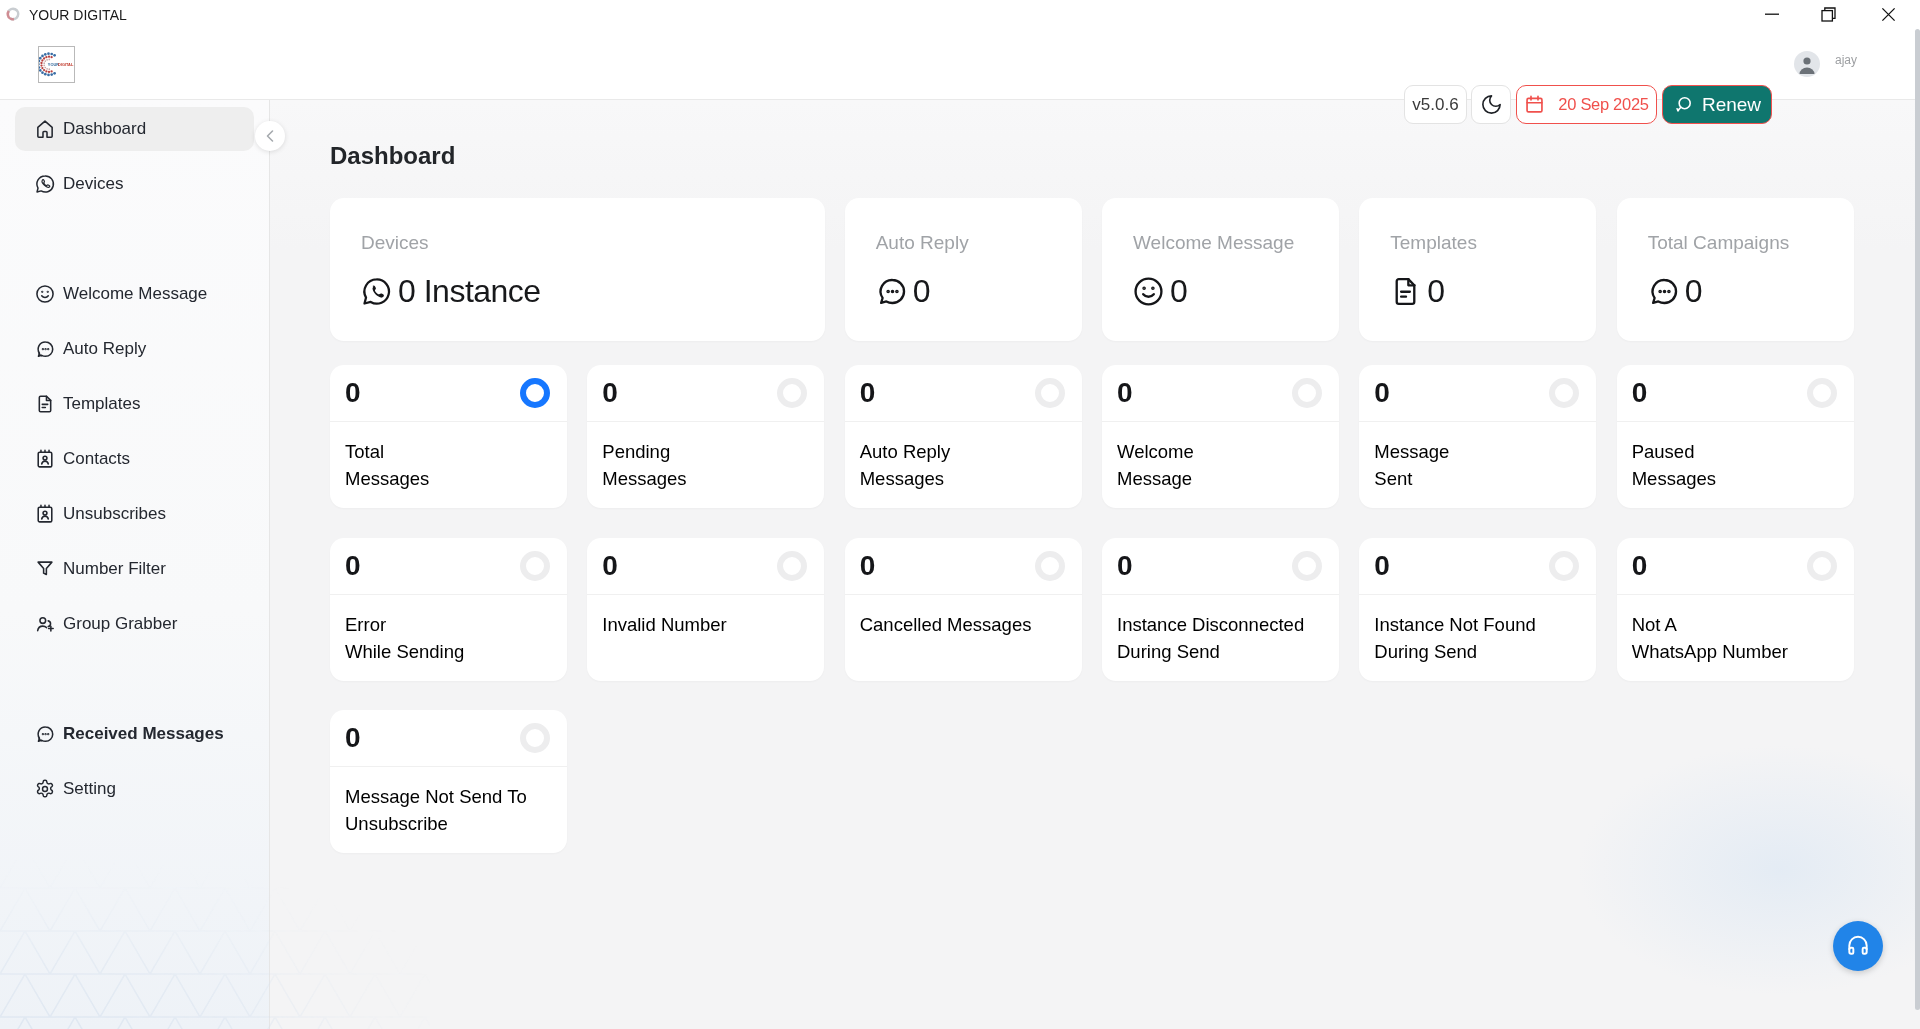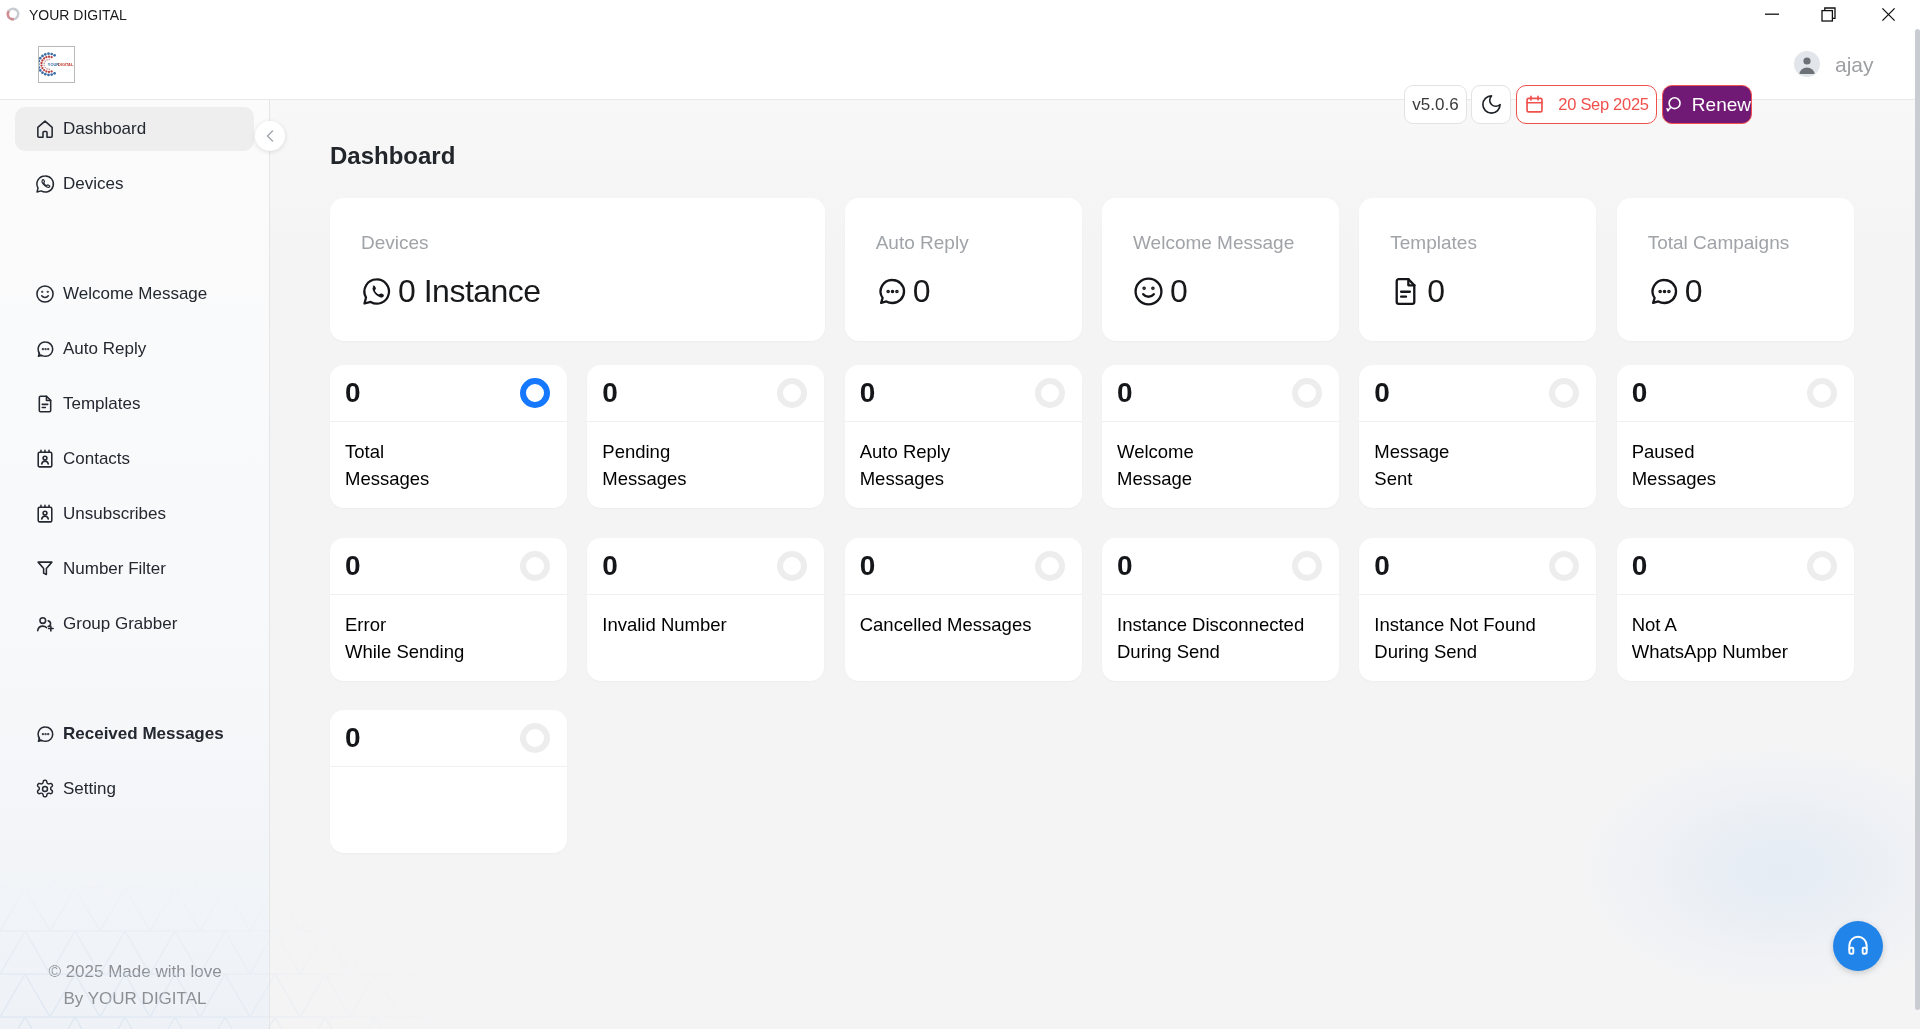--- a/index.html
+++ b/index.html
@@ -161,20 +161,21 @@
     <div class="num">0</div>
       <div class="ring"></div>
       <div class="divider"></div>
     <div class="slbl">Not A<br>WhatsApp Number</div>
   </div>
 
   <div class="card statcard" style="left:60px;top:610px;width:237px;height:143px;">
     <div class="num">0</div>
       <div class="ring"></div>
       <div class="divider"></div>
+    <div class="slbl">Message Not Send To<br>Unsubscribe</div>
   </div>
 
   <div class="abs" style="left:1300px;top:640px;width:420px;height:260px;background:radial-gradient(ellipse at center, rgba(206,224,243,0.42) 0%, rgba(206,224,243,0) 68%);"></div>
 </div>
 <div id="titlebar">
   <svg class="abs" style="left:5px;top:6px" width="16" height="16" viewBox="0 0 16 16">
       <circle cx="8" cy="8" r="5.2" fill="none" stroke="#c9cdd1" stroke-width="2.6" stroke-dasharray="24 9" transform="rotate(205 8 8)"></circle>
       <circle cx="8" cy="8" r="5.2" fill="none" stroke="#cf8d93" stroke-width="2.6" stroke-dasharray="12 21" transform="rotate(80 8 8)"></circle>
     </svg>
   <span class="tname">YOUR DIGITAL</span>
@@ -237,35 +238,35 @@
         <path d="M12 3a6 6 0 0 0 9 9 9 9 0 1 1-9-9Z"></path>
       </svg>
   </div>
   <div class="chip" style="left:1516px;width:141px;border-color:#f0504c;color:#f0504c;border-radius:10px;">
     <svg style="margin-right:13px;flex:none" width="21" height="21" viewBox="0 0 24 24" fill="none" stroke="#f0504c" stroke-width="1.9" stroke-linecap="round" stroke-linejoin="round">
         <rect x="3.5" y="5" width="17" height="15.5" rx="1.6"></rect>
         <path d="M3.5 10h17M8 2.8v4M16 2.8v4"></path>
       </svg>
     <span style="font-size:16.5px;letter-spacing:-0.3px;white-space:nowrap">20 Sep 2025</span>
   </div>
-  <div class="chip" style="left:1662px;width:90px;background:#701a75;border-color:#f4514e;color:#fff;border-radius:10px;">
+  <div class="chip" style="left:1662px;width:110px;background:#0f766e;border-color:#f4514e;color:#fff;border-radius:10px;">
     <svg style="margin-right:9px" width="20" height="20" viewBox="0 0 24 24" fill="none" stroke="#fff" stroke-width="1.9" stroke-linecap="round">
         <circle cx="14" cy="9.8" r="6.6"></circle>
         <path d="M9.5 14.7 5.6 18.8"></path>
         <path d="M4.8 16.6l1.7 2.1"></path>
       </svg>
     <span style="font-size:19px;white-space:nowrap">Renew</span>
   </div>
   <div class="abs" style="left:1794px;top:21px;width:26px;height:26px;border-radius:50%;background:#e2e5e9;overflow:hidden;">
     <svg width="26" height="26" viewBox="0 0 26 26">
         <circle cx="13" cy="10" r="3.6" fill="#6b7177"></circle>
         <path d="M5.5 23a7.5 6.5 0 0 1 15 0Z" fill="#6b7177"></path>
       </svg>
   </div>
-  <div class="abs" style="left:1835px;top:23px;font-size:21px;color:#9d9fa2;">ajay</div>
+  <div class="abs" style="left:1835px;top:23px;font-size:12px;color:#9d9fa2;">ajay</div>
 </div>
 <div id="sidebar">
   <div class="menu-item active" style="top:7px;">
     <svg viewBox="0 0 24 24" fill="none" stroke="#242830" stroke-width="1.7" stroke-linecap="round" stroke-linejoin="round">
         <path d="M4.2 10.2 12 3.4l7.8 6.8V20a1 1 0 0 1-1 1h-4.6v-5.2a1.1 1.1 0 0 0-1.1-1.1h-2.2a1.1 1.1 0 0 0-1.1 1.1V21H5.2a1 1 0 0 1-1-1Z"></path>
       </svg>
     <span>Dashboard</span>
   </div>
   <div class="menu-item" style="top:62px;">
     <svg viewBox="0 0 24 24" fill="none" stroke="#242830" stroke-width="1.6" stroke-linecap="round" stroke-linejoin="round">
@@ -342,21 +343,20 @@
       </svg>
     <span>Received Messages</span>
   </div>
   <div class="menu-item" style="top:667px;">
     <svg viewBox="0 0 24 24" fill="none" stroke="#242830" stroke-width="1.6" stroke-linecap="round" stroke-linejoin="round">
         <path d="M12.22 2.5h-.44a1.8 1.8 0 0 0-1.8 1.8v.16a1.8 1.8 0 0 1-.9 1.56l-.39.22a1.8 1.8 0 0 1-1.8 0l-.13-.07a1.8 1.8 0 0 0-2.46.66l-.2.34a1.8 1.8 0 0 0 .66 2.46l.13.09a1.8 1.8 0 0 1 .9 1.55v.46a1.8 1.8 0 0 1-.9 1.56l-.13.08a1.8 1.8 0 0 0-.66 2.46l.2.34a1.8 1.8 0 0 0 2.46.66l.13-.07a1.8 1.8 0 0 1 1.8 0l.39.22a1.8 1.8 0 0 1 .9 1.56v.16a1.8 1.8 0 0 0 1.8 1.8h.44a1.8 1.8 0 0 0 1.8-1.8v-.16a1.8 1.8 0 0 1 .9-1.56l.39-.22a1.8 1.8 0 0 1 1.8 0l.13.07a1.8 1.8 0 0 0 2.46-.66l.2-.35a1.8 1.8 0 0 0-.66-2.46l-.13-.07a1.8 1.8 0 0 1-.9-1.56v-.46a1.8 1.8 0 0 1 .9-1.56l.13-.08a1.8 1.8 0 0 0 .66-2.46l-.2-.34a1.8 1.8 0 0 0-2.46-.66l-.13.07a1.8 1.8 0 0 1-1.8 0l-.39-.22a1.8 1.8 0 0 1-.9-1.56v-.16a1.8 1.8 0 0 0-1.8-1.8Z"></path>
         <circle cx="12" cy="12" r="2.7"></circle>
       </svg>
     <span>Setting</span>
   </div>
-  <div id="footer-side">© 2025 Made with love<br>By YOUR DIGITAL</div>
 </div>
 <div class="abs" style="left:255px;top:121px;width:30px;height:30px;border-radius:50%;background:#fff;box-shadow:0 1px 5px rgba(0,0,0,0.12);z-index:5;">
   <svg style="position:absolute;left:9px;top:8px" width="12" height="14" viewBox="0 0 12 14">
       <path d="M8.5 2 3.5 7l5 5" fill="none" stroke="#a6aaae" stroke-width="1.6" stroke-linecap="round" stroke-linejoin="round"></path>
     </svg>
 </div>
 <div id="fab">
   <svg style="position:absolute;left:12px;top:12px" width="26" height="26" viewBox="0 0 24 24" fill="none" stroke="#fff" stroke-width="1.8" stroke-linecap="round" stroke-linejoin="round">
       <path d="M4 15v-3.5a8 8 0 0 1 16 0V15"></path>
       <path d="M4 15.2a1.6 1.6 0 0 1 1.6-1.6h1a1.1 1.1 0 0 1 1.1 1.1v3.4a1.1 1.1 0 0 1-1.1 1.1h-1A1.6 1.6 0 0 1 4 17.6ZM20 15.2a1.6 1.6 0 0 0-1.6-1.6h-1a1.1 1.1 0 0 0-1.1 1.1v3.4a1.1 1.1 0 0 0 1.1 1.1h1a1.6 1.6 0 0 0 1.6-1.6Z"></path>

